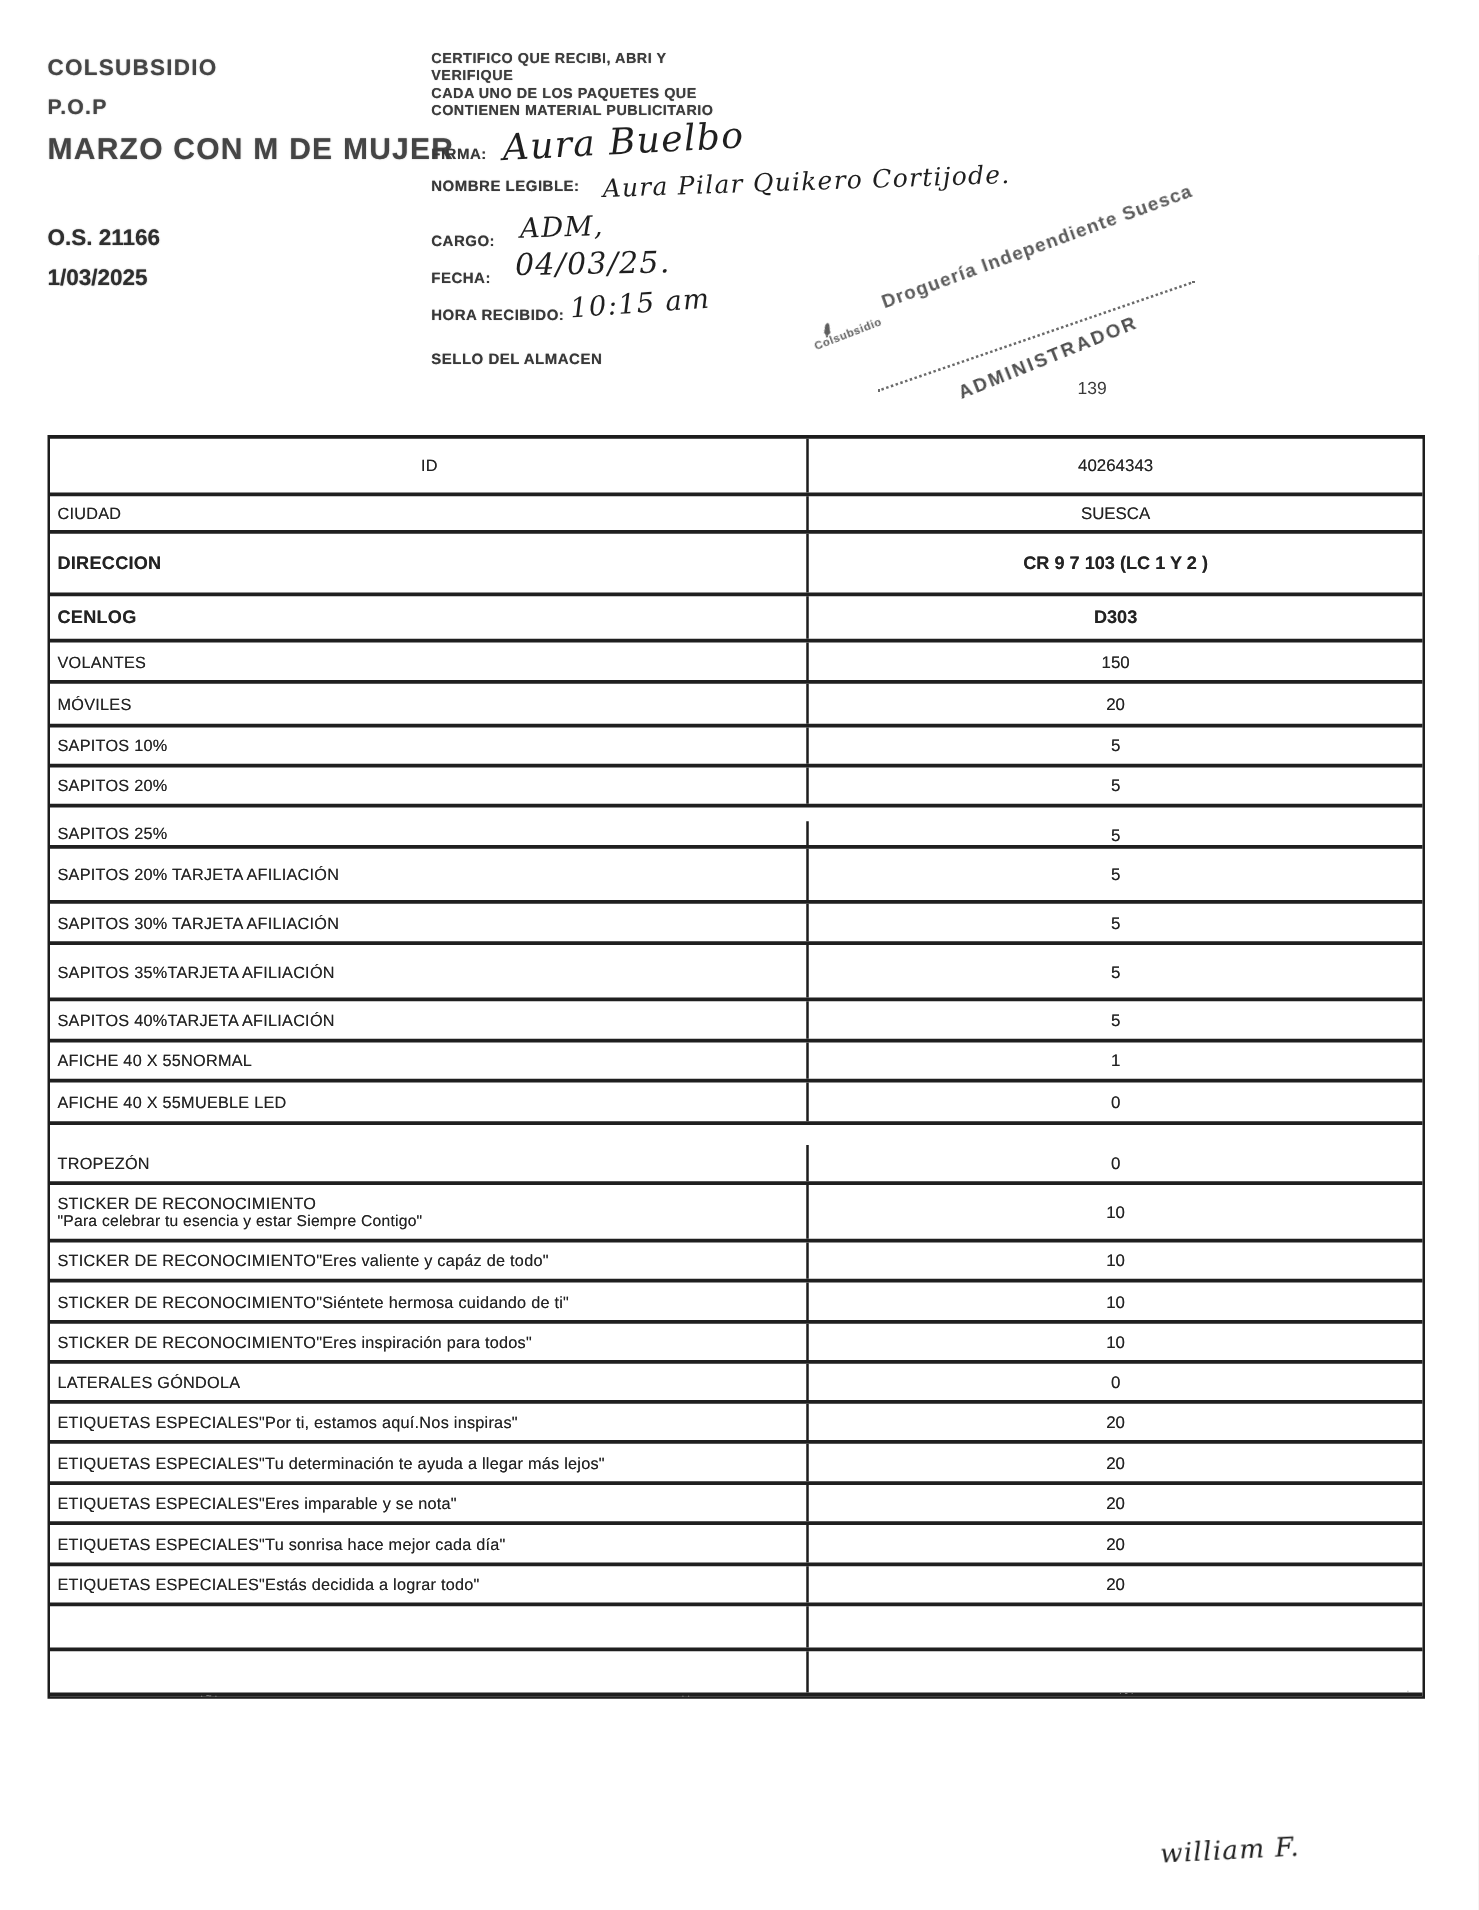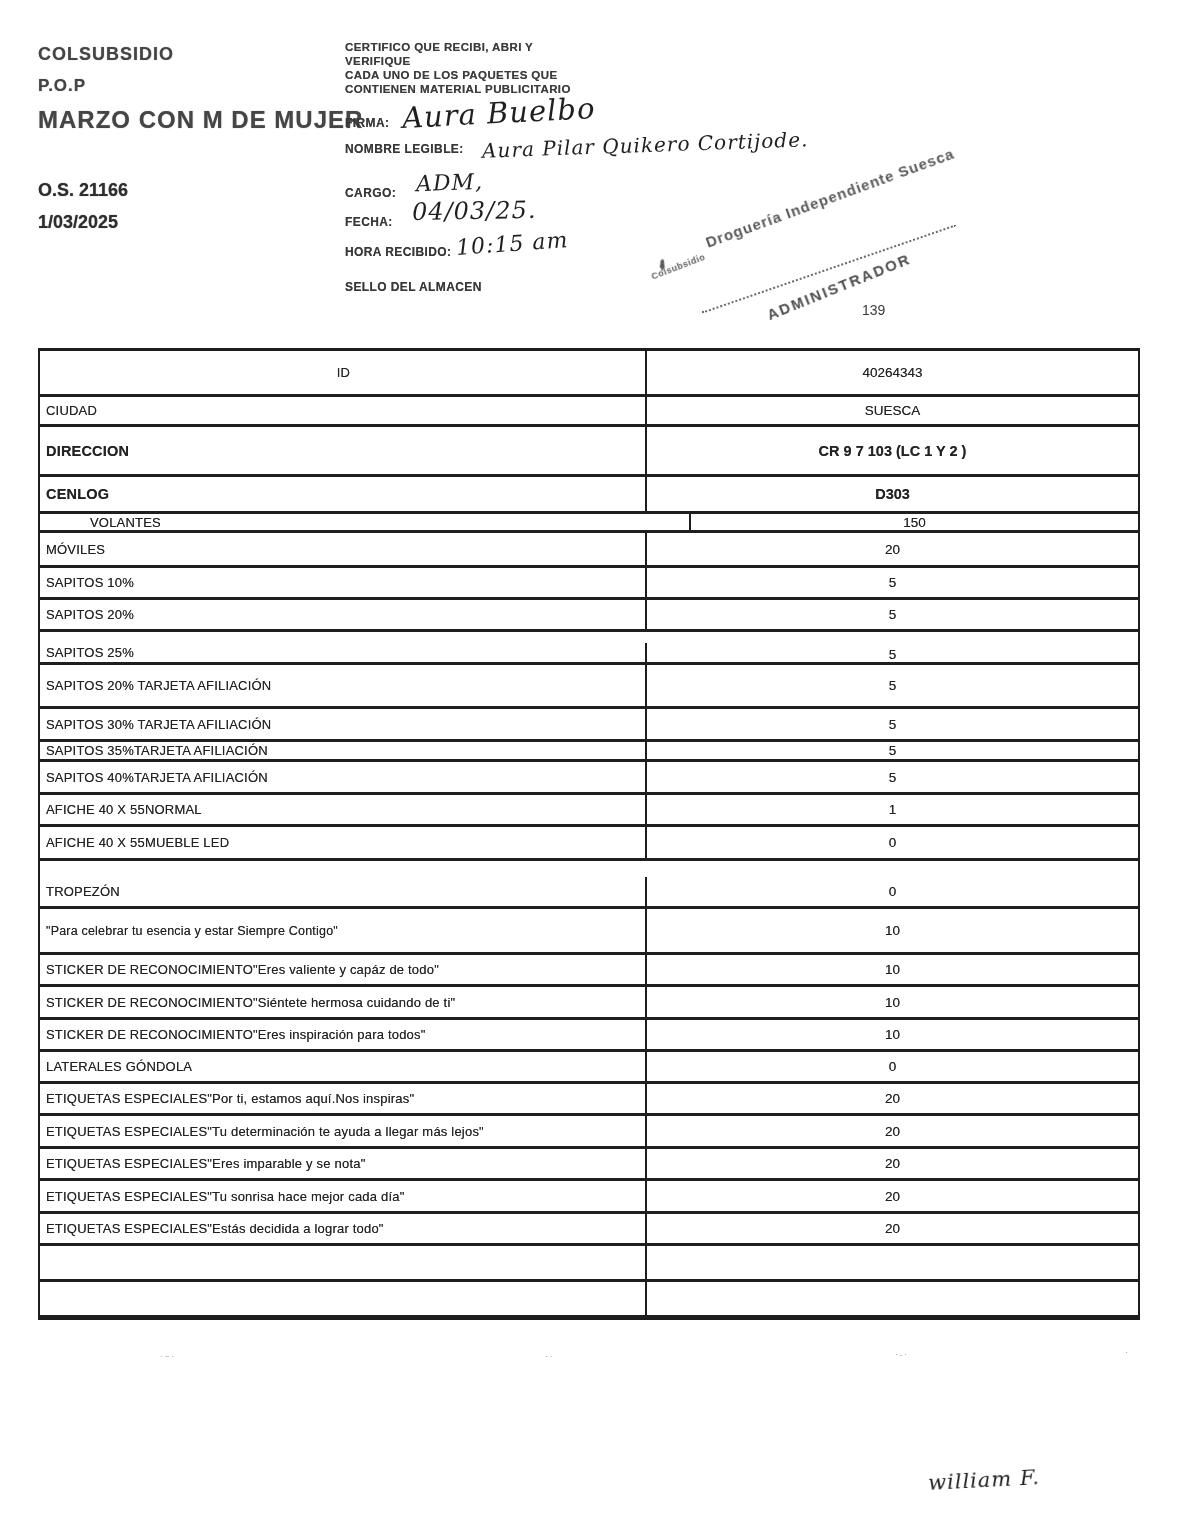--- a/index.html
+++ b/index.html
@@ -116,21 +116,21 @@
           <span>DIRECCION</span>
         </div>
         <div class="cell-value">CR 9 7 103 (LC 1 Y 2 )</div>
       </div>
       <div class="row em" style="height: 37px;">
         <div class="cell-label">
           <span>CENLOG</span>
         </div>
         <div class="cell-value">D303</div>
       </div>
-      <div class="row" style="height: 19px; padding-left: 44px;">
+      <div class="row" style="height: 33px;">
         <div class="cell-label">
           <span>VOLANTES</span>
         </div>
         <div class="cell-value">150</div>
       </div>
       <div class="row" style="height: 35px;">
         <div class="cell-label">
           <span>MÓVILES</span>
         </div>
         <div class="cell-value">20</div>
@@ -158,21 +158,21 @@
           <span>SAPITOS 20% TARJETA AFILIACIÓN</span>
         </div>
         <div class="cell-value">5</div>
       </div>
       <div class="row" style="height: 33px;">
         <div class="cell-label">
           <span>SAPITOS 30% TARJETA AFILIACIÓN</span>
         </div>
         <div class="cell-value">5</div>
       </div>
-      <div class="row" style="height: 20px;">
+      <div class="row" style="height: 45px;">
         <div class="cell-label">
           <span>SAPITOS 35%TARJETA AFILIACIÓN</span>
         </div>
         <div class="cell-value">5</div>
       </div>
       <div class="row" style="height: 33px;">
         <div class="cell-label">
           <span>SAPITOS 40%TARJETA AFILIACIÓN</span>
         </div>
         <div class="cell-value">5</div>
@@ -190,20 +190,21 @@
         <div class="cell-value">0</div>
       </div>
       <div class="row" style="height: 32px; margin-top: 16px;">
         <div class="cell-label">
           <span>TROPEZÓN</span>
         </div>
         <div class="cell-value">0</div>
       </div>
       <div class="row" style="height: 46px;">
         <div class="cell-label">
+          <span>STICKER DE RECONOCIMIENTO</span>
           <span class="label-line2">"Para celebrar tu esencia y estar Siempre Contigo"</span>
         </div>
         <div class="cell-value">10</div>
       </div>
       <div class="row" style="height: 32px;">
         <div class="cell-label">
           <span>STICKER DE RECONOCIMIENTO"Eres valiente y capáz de todo"</span>
         </div>
         <div class="cell-value">10</div>
       </div>

